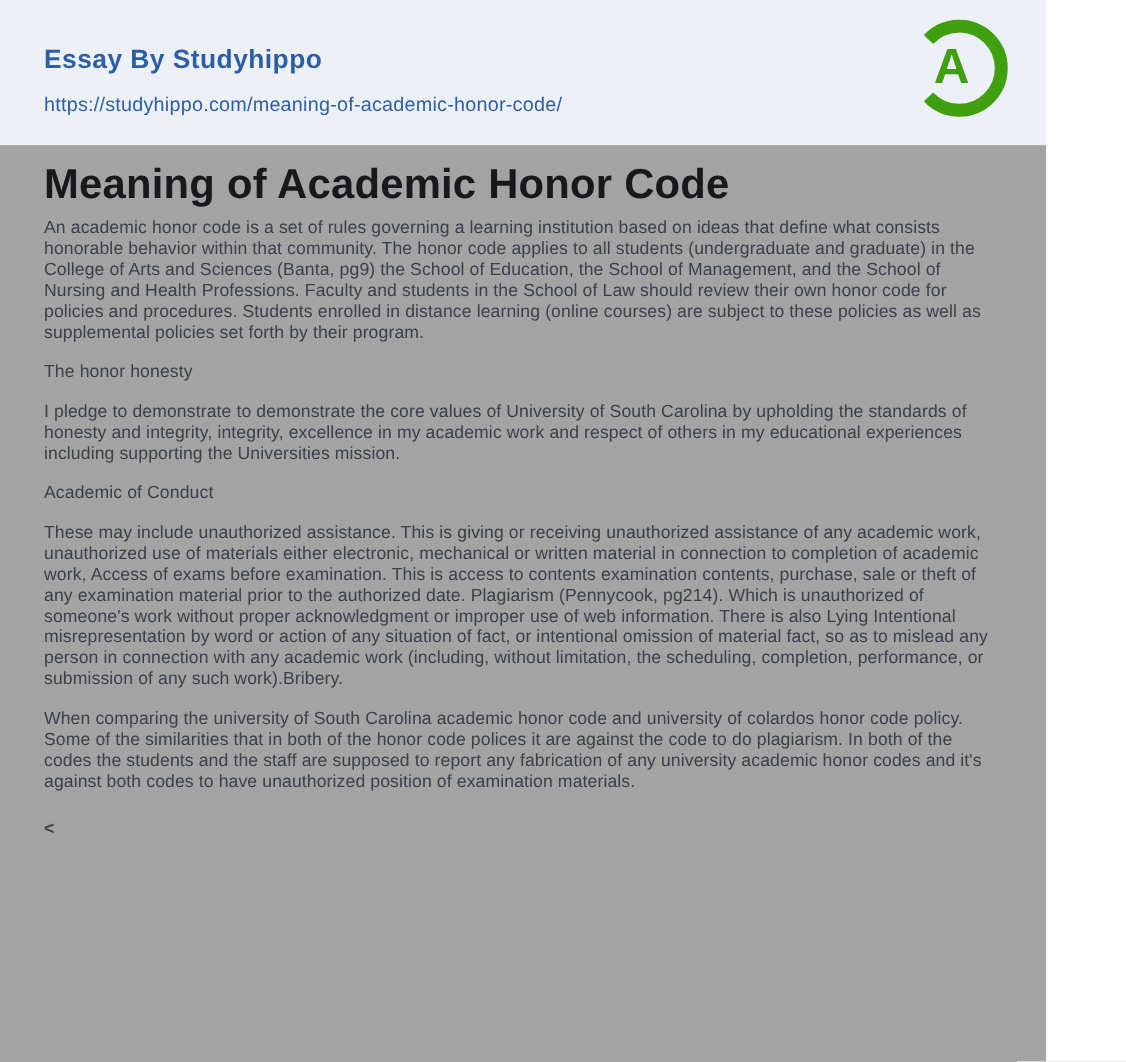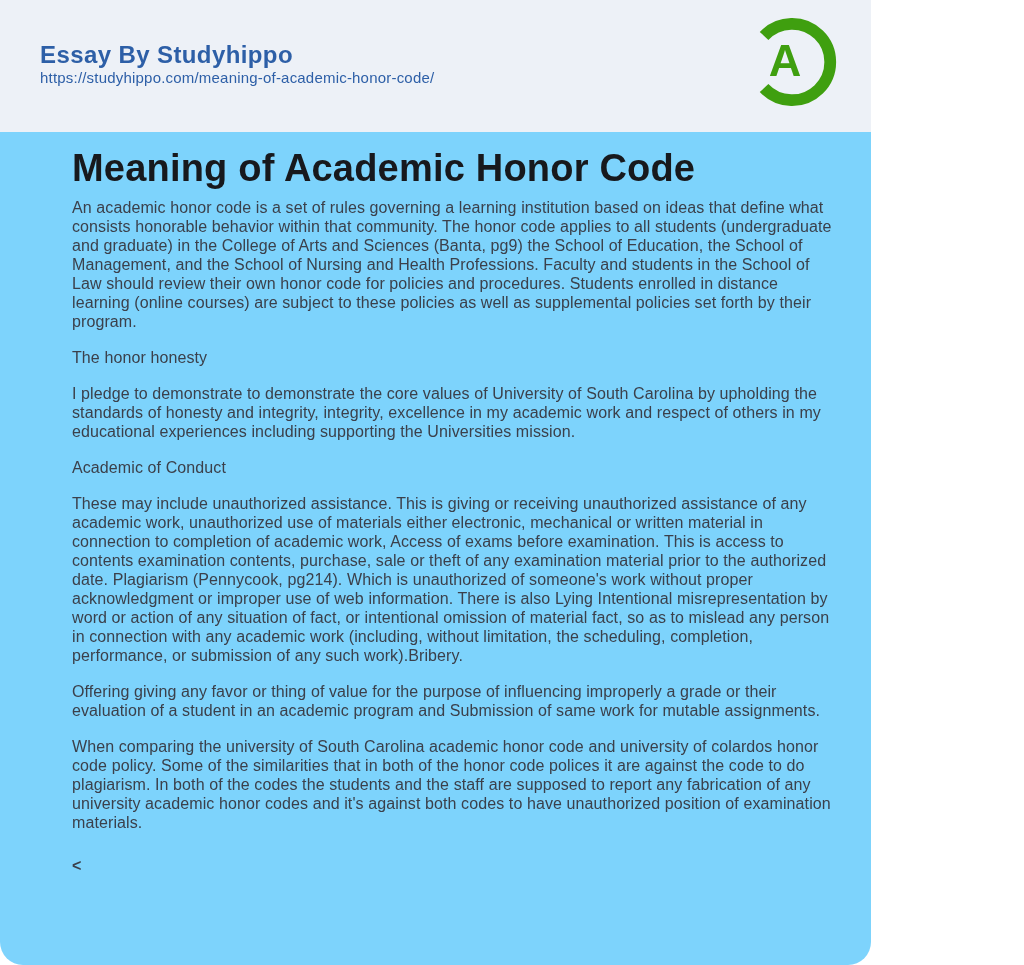--- a/index.html
+++ b/index.html
@@ -2,60 +2,59 @@
 <html><head>
 <meta charset="utf-8">
 <style>
   html, body {
     margin: 0;
     padding: 0;
     background: #ffffff;
     font-family: "Liberation Sans", sans-serif;
   }
   .page {
-    width: 871px;
+    width: 951px;
     min-height: 965px;
     box-sizing: border-box;
-    background: #7dd3fc;
-    border-radius: 23px;
+    background: #a3a3a3;
   }
   .site-header {
     background: #edf1f7;
     height: 132px;
     box-sizing: border-box;
     padding: 42px 40px 0 40px;
     position: relative;
   }
   .site-title {
     color: #2d5fa7;
     font-size: 24px;
     font-weight: 700;
     letter-spacing: 0.4px;
     line-height: 26px;
   }
   .site-url {
     display: inline-block;
+    margin-top: 18px;
     color: #2d5fa7;
-    font-size: 15px;
+    font-size: 18px;
     line-height: 19px;
     text-decoration: none;
     letter-spacing: 0.2px;
   }
   .logo-box {
     position: absolute;
     top: 13px;
     right: 30px;
     width: 98px;
     height: 98px;
   }
   .logo-box svg { width: 100%; height: 100%; display: block; }
   .content {
     box-sizing: border-box;
     padding: 0 38px 30px 40px;
-    margin-left: 32px;
   }
   .essay-heading {
     margin: 14px 0 6px 0;
     font-size: 38px;
     line-height: 1.2;
     font-weight: 700;
     color: #17191d;
     letter-spacing: 0.2px;
   }
   .content p {
@@ -95,20 +94,19 @@
     <p>An academic honor code is a set of rules governing a learning institution based on ideas that define what consists honorable behavior within that community. The honor code applies to all students (undergraduate and graduate) in the College of Arts and Sciences (Banta, pg9) the School of Education, the School of Management, and the School of Nursing and Health Professions. Faculty and students in the School of Law should review their own honor code for policies and procedures. Students enrolled in distance learning (online courses) are subject to these policies as well as supplemental policies set forth by their program.</p>
 
     <p>The honor honesty</p>
 
     <p>I pledge to demonstrate to demonstrate the core values of University of South Carolina by upholding the standards of honesty and integrity, integrity, excellence in my academic work and respect of others in my educational experiences including supporting the Universities mission.</p>
 
     <p>Academic of Conduct</p>
 
     <p>These may include unauthorized assistance. This is giving or receiving unauthorized assistance of any academic work, unauthorized use of materials either electronic, mechanical or written material in connection to completion of academic work, Access of exams before examination. This is access to contents examination contents, purchase, sale or theft of any examination material prior to the authorized date. Plagiarism (Pennycook, pg214). Which is unauthorized of someone's work without proper acknowledgment or improper use of web information. There is also Lying Intentional misrepresentation by word or action of any situation of fact, or intentional omission of material fact, so as to mislead any person in connection with any academic work (including, without limitation, the scheduling, completion, performance, or submission of any such work).Bribery.</p>
 
-    <p>Offering giving any favor or thing of value for the purpose of influencing improperly a grade or their evaluation of a student in an academic program and Submission of same work for mutable assignments.</p>
 
     <p>When comparing the university of South Carolina academic honor code and university of colardos honor code policy. Some of the similarities that in both of the honor code polices it are against the code to do plagiarism. In both of the codes the students and the staff are supposed to report any fabrication of any university academic honor codes and it's against both codes to have unauthorized position of examination materials.</p>
 
     <p class="footer-marker">&lt;</p>
   </main>
 
 </div>
 
 </body></html>

